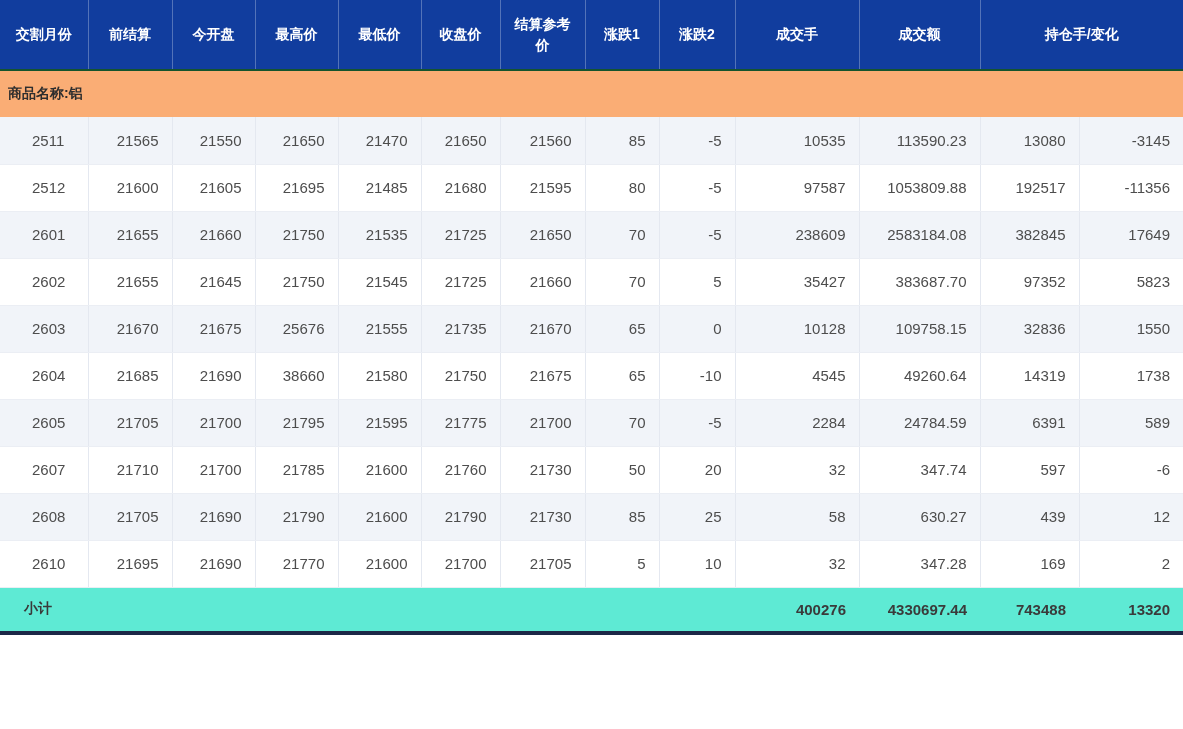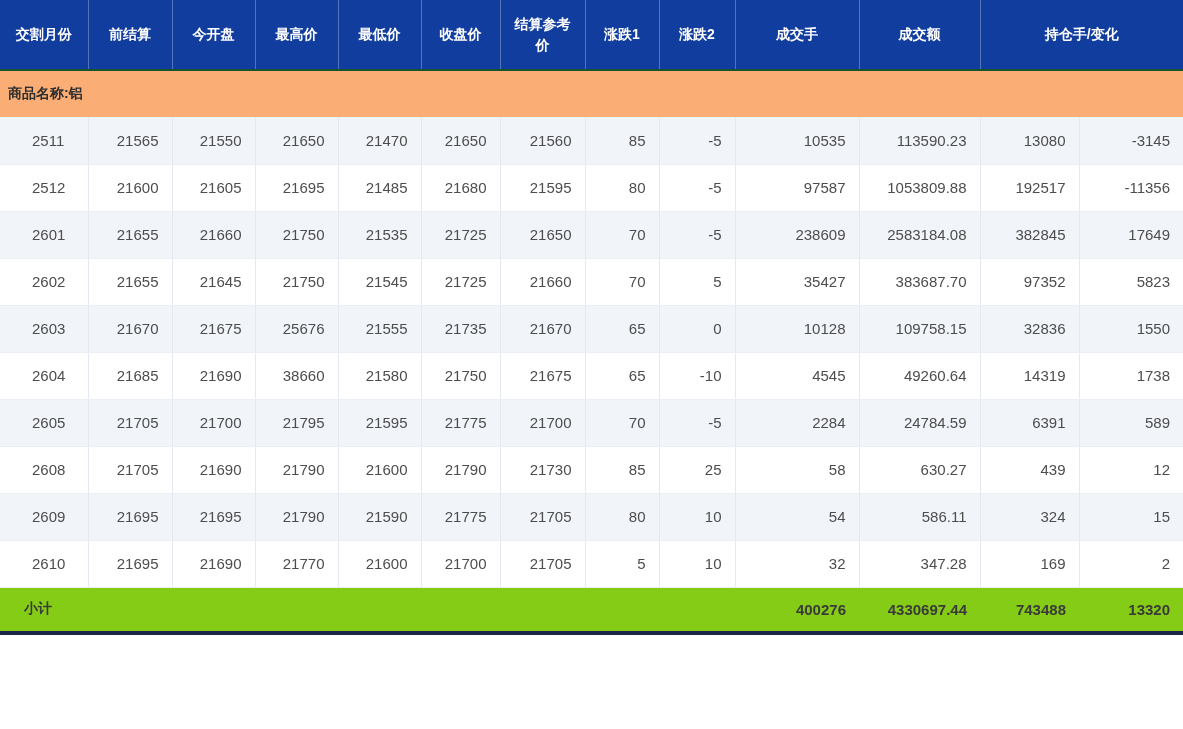--- a/index.html
+++ b/index.html
@@ -47,21 +47,21 @@
     border-bottom: 1px solid #EBEEF4;
     background: #ffffff;
     white-space: nowrap;
   }
   tbody.data td:last-child { border-right: none; }
   tbody.data tr:nth-child(odd) td { background: #F1F4F9; }
   tbody.data td.c-month { text-align: left; padding-left: 32px; padding-right: 0; }
 
   
   tbody.subtotal td {
-    background: #84cc16;
+    background: #5eead4;
     height: 44px;
     font-size: 15px;
     font-weight: bold;
     color: #3A3A3A;
     text-align: right;
     padding-right: 13px;
     white-space: nowrap;
   }
   tbody.subtotal td.c-label { text-align: left; padding-left: 24px; font-size: 14px; }
 
@@ -211,48 +211,48 @@
     <td>21775</td>
     <td>21700</td>
     <td>70</td>
     <td>-5</td>
     <td>2284</td>
     <td>24784.59</td>
     <td>6391</td>
     <td>589</td>
   </tr>
         <tr>
+    <td class="c-month">2607</td>
+    <td>21710</td>
+    <td>21700</td>
+    <td>21785</td>
+    <td>21600</td>
+    <td>21760</td>
+    <td>21730</td>
+    <td>50</td>
+    <td>20</td>
+    <td>32</td>
+    <td>347.74</td>
+    <td>597</td>
+    <td>-6</td>
+  </tr>
+        <tr>
     <td class="c-month">2608</td>
     <td>21705</td>
     <td>21690</td>
     <td>21790</td>
     <td>21600</td>
     <td>21790</td>
     <td>21730</td>
     <td>85</td>
     <td>25</td>
     <td>58</td>
     <td>630.27</td>
     <td>439</td>
     <td>12</td>
-  </tr>
-        <tr>
-    <td class="c-month">2609</td>
-    <td>21695</td>
-    <td>21695</td>
-    <td>21790</td>
-    <td>21590</td>
-    <td>21775</td>
-    <td>21705</td>
-    <td>80</td>
-    <td>10</td>
-    <td>54</td>
-    <td>586.11</td>
-    <td>324</td>
-    <td>15</td>
   </tr>
         <tr>
     <td class="c-month">2610</td>
     <td>21695</td>
     <td>21690</td>
     <td>21770</td>
     <td>21600</td>
     <td>21700</td>
     <td>21705</td>
     <td>5</td>

